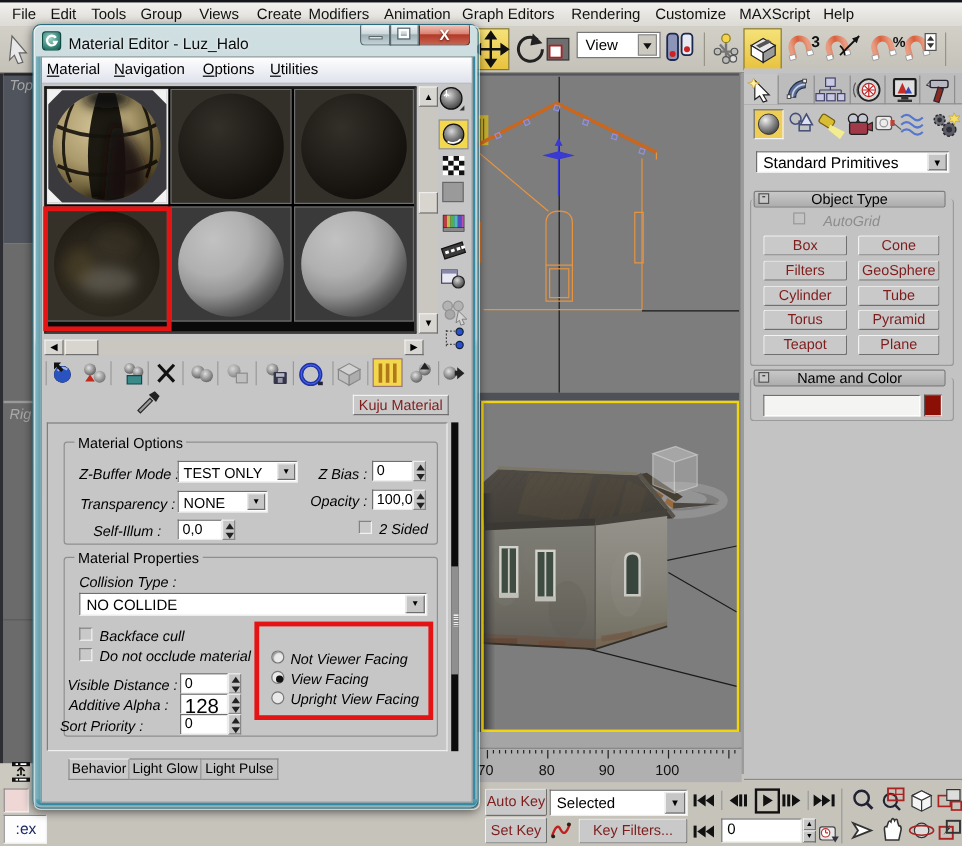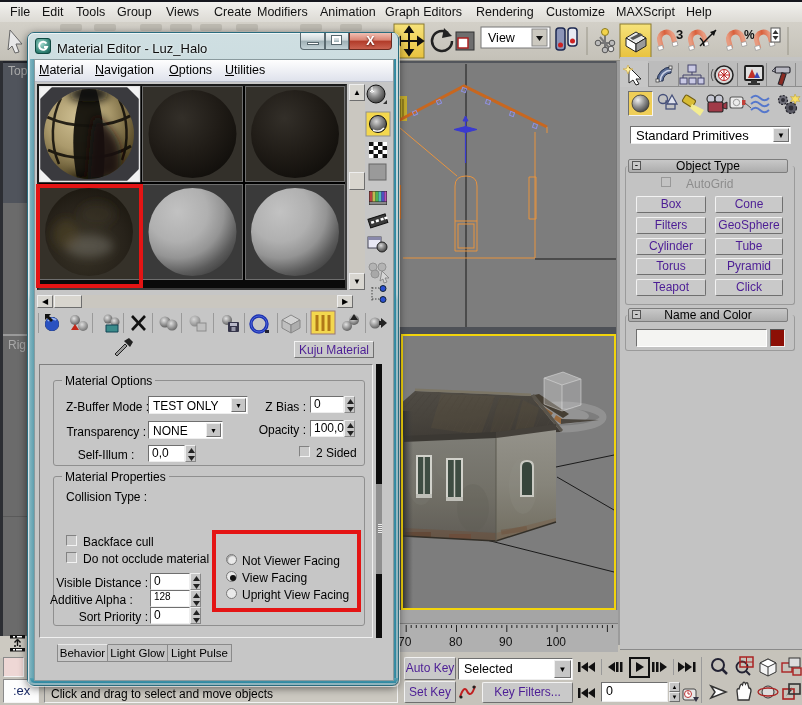--- a/index.html
+++ b/index.html
@@ -4,26 +4,26 @@
 body{font-family:"Liberation Sans",sans-serif;}
 #root{position:relative;width:802px;height:705px;overflow:hidden;background:#c6c3ba;font-family:"Liberation Sans",sans-serif;}
 .abs{position:absolute;}
 .menubar{left:0;top:0;width:802px;height:22px;background:linear-gradient(#f2f1ee,#dcdad4);border-top:2px solid #15161d;font-size:12.5px;color:#111;}
 .menubar span{position:absolute;top:3px;}
 .toolbar{left:0;top:22px;width:802px;height:39px;background:linear-gradient(#d3d0c8,#c4c1b8);border-bottom:1px solid #8f8d85;}
 .vp{background:#7d7d7d;}
 .ybord{border:2px solid #f2d40c;}
 .btn3d{background:#c6c6c6;border:1px solid #878787;border-top-color:#eeeeee;border-left-color:#eeeeee;border-right-color:#6e6e6e;border-bottom-color:#6e6e6e;}
 .sunk{background:#fff;border:1px solid #eee;border-top-color:#6f6f6f;border-left-color:#6f6f6f;}
-.cpbtn{position:absolute;background:#c9c9c9;border:1px solid #929292;border-top-color:#f2f2f2;border-left-color:#f2f2f2;border-right-color:#6f6f6f;border-bottom-color:#6f6f6f;border-radius:2px;font-size:12px;text-align:center;color:#4c1d95;}
+.cpbtn{position:absolute;background:#c9c9c9;border:1px solid #929292;border-top-color:#f2f2f2;border-left-color:#f2f2f2;border-right-color:#6f6f6f;border-bottom-color:#6f6f6f;border-radius:2px;font-size:12px;text-align:center;color:#7f1d1d;}
 .rollhdr{position:absolute;width:169px;height:14px;background:linear-gradient(#c8c8c8,#adadad);border:1px solid #7d7d7d;border-radius:2px;font-size:12px;text-align:center;color:#000;line-height:13px;}
 .ed{position:absolute;background:#fff;border:1px solid #7a7a7a;border-bottom-color:#e8e8e8;border-right-color:#e8e8e8;font-size:12px;color:#000;}
 .grp{position:absolute;border:1px solid #8f8f8f;border-radius:3px;}
 .grp b{position:absolute;top:-7px;left:8px;background:#c6c6c6;font-weight:normal;font-size:12px;padding:0 3px;white-space:nowrap;}
-.lbl{position:absolute;font-size:12px;color:#000;white-space:nowrap;}
+.lbl{position:absolute;font-size:12px;color:#000;white-space:nowrap;font-style:italic;}
 .spin{position:absolute;width:11px;background:#c6c6c6;border:1px solid #888;border-top-color:#eee;border-left-color:#eee;}
 </style></head><body>
 <div id="root">
 
 <div class="abs menubar">
 <span style="left:10px">File</span>
       <span style="left:42px">Edit</span>
       <span style="left:76px">Tools</span>
 <span style="left:117px">Group</span>
       <span style="left:166px">Views</span>
@@ -434,21 +434,21 @@
 
  <div class="cpbtn" style="left:16px;top:139px;width:70px;height:17px;line-height:15px">Box</div>
  <div class="cpbtn" style="left:95px;top:139px;width:68px;height:17px;line-height:15px">Cone</div>
  <div class="cpbtn" style="left:16px;top:160px;width:70px;height:17px;line-height:15px">Filters</div>
  <div class="cpbtn" style="left:95px;top:160px;width:68px;height:17px;line-height:15px">GeoSphere</div>
  <div class="cpbtn" style="left:16px;top:180.5px;width:70px;height:17px;line-height:15px">Cylinder</div>
  <div class="cpbtn" style="left:95px;top:180.5px;width:68px;height:17px;line-height:15px">Tube</div>
  <div class="cpbtn" style="left:16px;top:201px;width:70px;height:17px;line-height:15px">Torus</div>
  <div class="cpbtn" style="left:95px;top:201px;width:68px;height:17px;line-height:15px">Pyramid</div>
  <div class="cpbtn" style="left:16px;top:221.5px;width:70px;height:17px;line-height:15px">Teapot</div>
- <div class="cpbtn" style="left:95px;top:221.5px;width:68px;height:17px;line-height:15px">Click</div>
+ <div class="cpbtn" style="left:95px;top:221.5px;width:68px;height:17px;line-height:15px">Plane</div>
  <div class="rollhdr" style="left:8px;top:251px;width:160px">Name and Color</div>
  <div class="abs" style="left:12px;top:253px;width:9px;height:9px;border:1px solid #555;font-size:10px;line-height:6px;text-align:center;background:#c8c8c8;z-index:3">-</div>
  <div class="abs grp" style="left:5px;top:258px;width:170px;height:36px;border-color:#9a9a9a;border-top:none"></div>
  <div class="ed" style="left:16px;top:272px;width:131px;height:18px;border-color:#6f6f6f #fff #fff #6f6f6f;background:#f4f4f2"></div>
  <div class="abs" style="left:150px;top:272px;width:15px;height:18px;background:#8c0f06;border:1px solid #555;border-bottom-color:#eee;border-right-color:#eee"></div>
 </div>
 
 <div class="abs" style="left:398px;top:610px;width:220px;height:13px;background:#a5a5a5"></div>
 <div class="abs" style="left:398px;top:623px;width:220px;height:29px;background:#b0b0b0;border-top:1px solid #7f7f7f">
 <svg width="220" height="29" style="position:absolute;left:0;top:0">
@@ -517,21 +517,20 @@
         <line x1="4" y1="11" x2="6" y2="11"></line>
         <line x1="9" y1="11" x2="11" y2="11"></line>
       </g>
 <rect x="0" y="13" width="15" height="3.5" fill="#111"></rect>
       <rect x="3" y="14" width="2" height="1.5" fill="#fff"></rect>
       <rect x="6" y="14" width="6" height="1.5" fill="#fff"></rect>
 </svg>
 <div class="abs" style="left:3px;top:657px;width:21px;height:20px;background:#eed7d5;border:1px solid #8a8a8a;border-bottom-color:#f4f4f4;border-right-color:#f4f4f4"></div>
 <div class="abs" style="left:3px;top:679px;width:36px;height:24px;background:#fdfdfd;border:1px solid #8a8a8a;border-bottom-color:#f4f4f4;border-right-color:#f4f4f4;font-size:13px;color:#1a2a66;padding:3px 0 4px 9px">:ex</div>
 
-<div class="abs" style="left:44px;top:683px;width:354px;height:20px;background:#cbc8c0;border:1px solid #8a8a8a;border-bottom-color:#f2f2f2;border-right-color:#f2f2f2;font-size:12px;color:#000;padding:3px 0 0 6px">Click and drag to select and move objects</div>
 
 <div class="cpbtn" style="left:404px;top:657px;width:52px;height:23px;line-height:21px;font-size:12px">Auto Key</div>
 <div class="cpbtn" style="left:404px;top:681px;width:52px;height:22px;line-height:20px;font-size:12px">Set Key</div>
 <div class="abs sunk" style="left:458px;top:658px;width:115px;height:22px;background:#fff">
   <div style="position:absolute;left:5px;top:3px;font-size:12.5px">Selected</div>
   <div class="btn3d" style="position:absolute;right:1px;top:1px;width:17px;height:18px;text-align:center;font-size:8px;line-height:17px">▼</div>
 </div>
 <div class="abs" style="left:458px;top:681px;width:20px;height:22px">
 <svg width="20" height="22">
         <path d="M 2 16 Q 6 4 9 10 Q 13 18 17 5" stroke="#c02020" stroke-width="2" fill="none"></path>
@@ -616,21 +615,21 @@
           <ellipse cx="12" cy="11" rx="10" ry="4" fill="none" stroke="#a22" stroke-width="1.3"></ellipse>
  </g>
  <g transform="translate(74,0)">
   <rect x="3" y="8" width="11" height="10" fill="none" stroke="#a22" stroke-width="1.6"></rect>
           <rect x="9" y="3" width="11" height="10" fill="none" stroke="#333" stroke-width="1.6"></rect>
           <polygon points="6,15 12,9 9,9 12,6" fill="#333"></polygon>
  </g>
 </g>
 </svg>
 
-<div class="abs" id="dlg" style="left:27px;top:32px;width:372px;height:654px;border-radius:7px;background:linear-gradient(180deg,#cfdfe2 0%,#b9ced2 40%,#9dbfc6 41%,#8fb4bd 100%);box-shadow:0 2px 8px rgba(0,0,0,0.55);border:1px solid #2a6c7e">
+<div class="abs" id="dlg" style="left:27px;top:20px;width:372px;height:654px;border-radius:7px;background:linear-gradient(180deg,#cfdfe2 0%,#b9ced2 40%,#9dbfc6 41%,#8fb4bd 100%);box-shadow:0 2px 8px rgba(0,0,0,0.55);border:1px solid #2a6c7e">
  <div class="abs" style="left:0;top:0;width:372px;height:654px;border-radius:6px;border:1px solid rgba(255,255,255,0.65);pointer-events:none"></div>
  <div class="abs" style="left:2px;top:26px;width:4px;height:624px;background:linear-gradient(90deg,#7fb3bf,#5d9fae)"></div>
  <div class="abs" style="right:2px;top:26px;width:4px;height:624px;background:linear-gradient(90deg,#4e96a7,#2e87a0)"></div>
  <div class="abs" style="left:2px;bottom:2px;width:368px;height:5px;background:linear-gradient(#57a2b2,#2e87a0);border-radius:0 0 5px 5px"></div>
 
  <div class="abs" style="left:7px;top:5px;width:16px;height:16px;border-radius:3px;background:radial-gradient(circle at 40% 35%,#9fd8cc,#2e7f72 70%,#17584e);border:1px solid #0f4a42">
   <svg width="14" height="14" style="position:absolute;left:0;top:0">
           <path d="M 10.5 4.5 A 4 4 0 1 0 11 8 L 8 8" stroke="#fff" stroke-width="2" fill="none"></path>
         </svg>
  </div>
@@ -946,37 +945,41 @@
               <polygon points="1,6 8,6 4.5,1" fill="#222"></polygon>
               <polygon points="1,9 8,9 4.5,14" fill="#222"></polygon>
             </svg></div>
   <div class="abs" style="left:259px;top:81px;width:11px;height:11px;background:#c9c9c9;border:1px solid #828282;border-bottom-color:#f2f2f2;border-right-color:#f2f2f2"></div>
   <div class="lbl" style="left:276px;top:81px;font-size:12px">2 Sided</div>
 
   <div class="grp" style="left:13px;top:111px;width:312px;height:150px">
             <b>Material Properties</b>
           </div>
   <div class="lbl" style="left:26px;top:125px">Collision Type :</div>
+  <div class="abs sunk" style="left:26px;top:141px;width:290px;height:19px;background:#fff">
+   <div style="position:absolute;left:5px;top:2px;font-size:12.5px">NO COLLIDE</div>
+   <div class="btn3d" style="position:absolute;right:1px;top:1px;width:16px;height:15px;text-align:center;font-size:7px;line-height:14px">▼</div>
+  </div>
   <div class="abs" style="left:26px;top:170px;width:11px;height:11px;background:#c9c9c9;border:1px solid #828282;border-bottom-color:#f2f2f2;border-right-color:#f2f2f2"></div>
   <div class="lbl" style="left:43px;top:170px;font-size:12px">Backface cull</div>
   <div class="abs" style="left:26px;top:187px;width:11px;height:11px;background:#c9c9c9;border:1px solid #828282;border-bottom-color:#f2f2f2;border-right-color:#f2f2f2"></div>
   <div class="lbl" style="left:43px;top:187px;font-size:12px">Do not occlude material</div>
   <div class="lbl" style="left:10px;top:211px;width:98px;text-align:right">Visible Distance :</div>
   <div class="abs sunk" style="left:110px;top:208px;width:40px;height:17px;background:#fff;font-size:12px;padding-left:3px">0</div>
   <div class="spin" style="left:150px;top:208px;height:17px"><svg width="9" height="15" style="margin:1px 0 0 1px">
               <polygon points="1,6 8,6 4.5,1" fill="#222"></polygon>
               <polygon points="1,9 8,9 4.5,14" fill="#222"></polygon>
             </svg></div>
-  <div class="lbl" style="left:10px;top:228px;width:98px;text-align:left">Additive Alpha :</div>
-  <div class="abs sunk" style="left:110px;top:225px;width:40px;height:17px;background:#fff;font-size:10px;padding-left:3px">128</div>
+  <div class="lbl" style="left:10px;top:228px;width:98px;text-align:center">Additive Alpha :</div>
+  <div class="abs sunk" style="left:110px;top:225px;width:40px;height:17px;background:#fff;font-size:17px;padding-left:3px">128</div>
   <div class="spin" style="left:150px;top:225px;height:17px"><svg width="9" height="15" style="margin:1px 0 0 1px">
               <polygon points="1,6 8,6 4.5,1" fill="#222"></polygon>
               <polygon points="1,9 8,9 4.5,14" fill="#222"></polygon>
             </svg></div>
-  <div class="lbl" style="left:10px;top:245px;width:98px;text-align:right">Sort Priority :</div>
+  <div class="lbl" style="left:10px;top:245px;width:98px;">Sort Priority :</div>
   <div class="abs sunk" style="left:110px;top:242px;width:40px;height:17px;background:#fff;font-size:12px;padding-left:3px">0</div>
   <div class="spin" style="left:150px;top:242px;height:17px"><svg width="9" height="15" style="margin:1px 0 0 1px">
               <polygon points="1,6 8,6 4.5,1" fill="#222"></polygon>
               <polygon points="1,9 8,9 4.5,14" fill="#222"></polygon>
             </svg></div>
 
   <div class="abs" style="left:172px;top:165px;width:149px;height:82px;border:4px solid #e41414"></div>
   <div class="abs" style="left:186px;top:189px;width:11px;height:11px;border-radius:50%;background:#e9e9e9;border:1px solid #777;box-shadow:inset 1px 1px 1px #999"></div>
   <div class="lbl" style="left:202px;top:189px;font-size:12px">Not Viewer Facing</div>
   <div class="abs" style="left:186px;top:206px;width:11px;height:11px;border-radius:50%;background:#e9e9e9;border:1px solid #777"></div>

